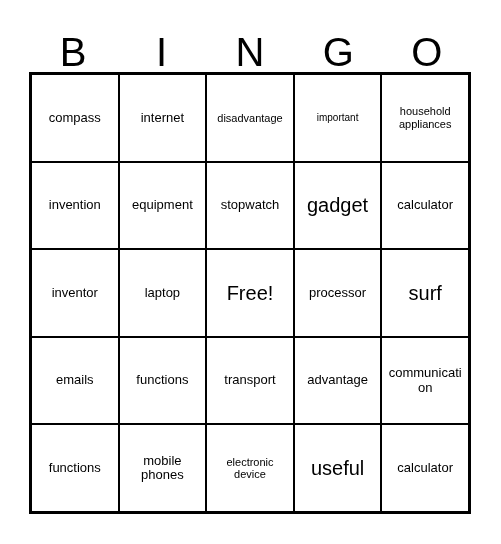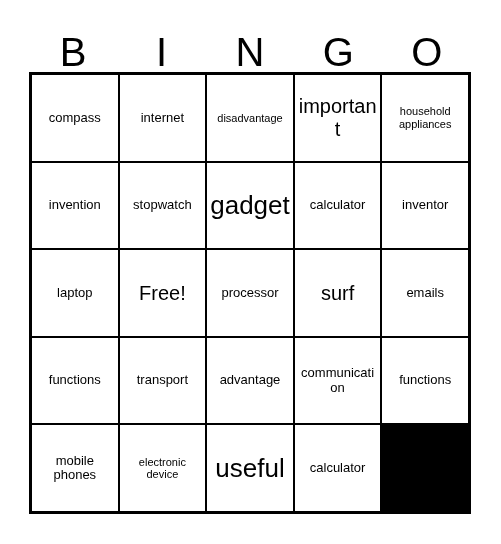--- a/index.html
+++ b/index.html
@@ -71,23 +71,23 @@
     display: block;
     width: 100%;
     line-height: 1.12;
     color: #000000;
     word-wrap: break-word;
   }
   
   .fs-xs  { font-size: 13px; }
   .fs-sm  { font-size: 11px; }
   .fs-md  { font-size: 13px; }
-  .fs-lg  { font-size: 20px; }
+  .fs-lg  { font-size: 10px; }
   .fs-xl  { font-size: 13px; }
-  .fs-xxl { font-size: 26px; }
+  .fs-xxl { font-size: 20px; }
   .fs-huge{ font-size: 20px; }
 </style>
 </head>
 <body>
 
 <div id="card">
 
   <div id="header-row">
     <div class="header-letter">B</div>
     <div class="header-letter">I</div>
@@ -109,20 +109,23 @@
       </div>
     <div class="cell">
         <span class="cell-text fs-lg">important</span>
       </div>
     <div class="cell">
         <span class="cell-text fs-sm">household appliances</span>
       </div>
 
     <div class="cell">
         <span class="cell-text fs-md">invention</span>
+      </div>
+    <div class="cell">
+        <span class="cell-text fs-md">equipment</span>
       </div>
     <div class="cell">
         <span class="cell-text fs-md">stopwatch</span>
       </div>
     <div class="cell">
         <span class="cell-text fs-xxl">gadget</span>
       </div>
     <div class="cell">
         <span class="cell-text fs-md">calculator</span>
       </div>

